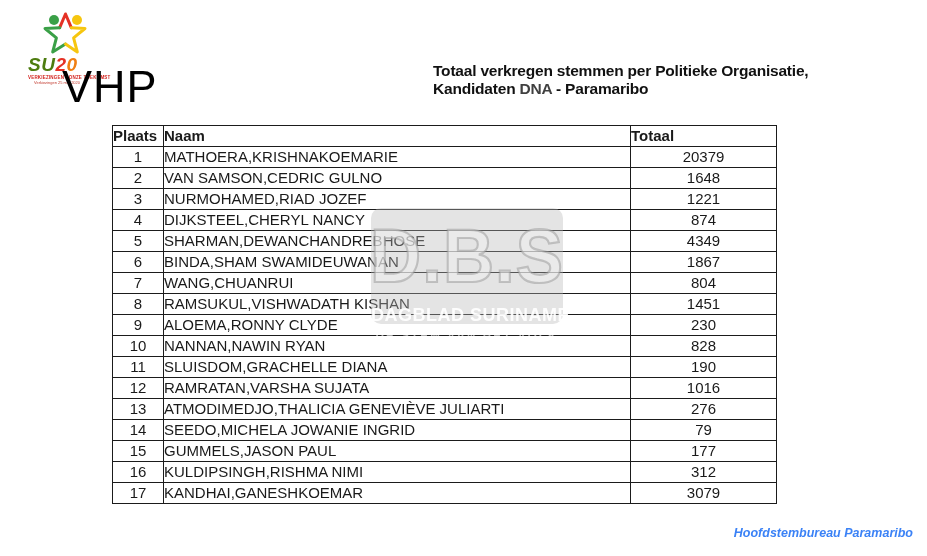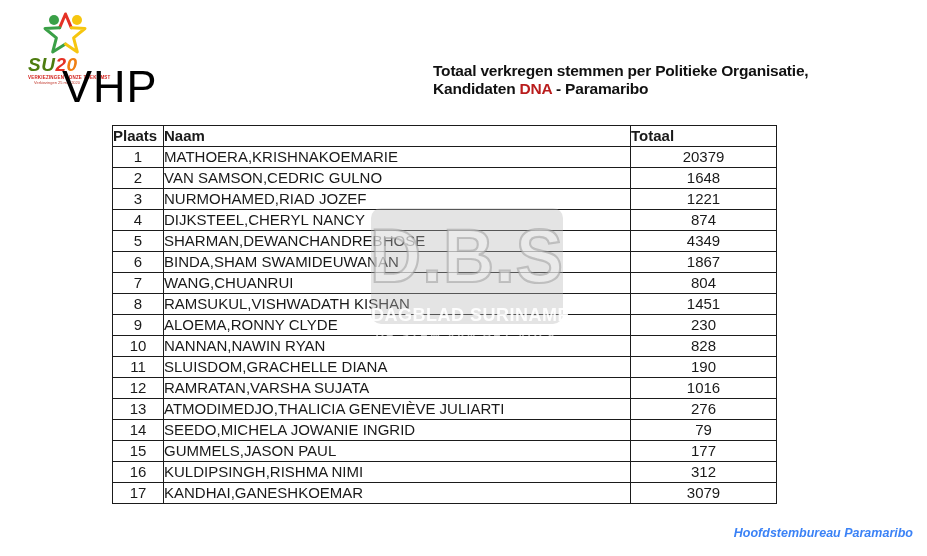--- a/index.html
+++ b/index.html
@@ -40,21 +40,21 @@
     font-size: 45px; font-weight: 400; color: #000;
     letter-spacing: 1px; line-height: 45px;
   }
 
   
   .title-block {
     position: absolute; left: 433px; top: 62px;
     font-size: 15.5px; font-weight: bold; color: #111;
     line-height: 18px; letter-spacing: -0.2px;
   }
-  .title-highlight { color: #b91c1c; }
+  .title-highlight { color: #404040; }
 
   
   .results-table {
     position: absolute; left: 112px; top: 125px;
     width: 664px;
     border-collapse: collapse; table-layout: fixed;
     font-size: 15px; color: #1a1a1a;
   }
   .results-table th, .results-table td {
     border: 1.5px solid #1b1b1b;

